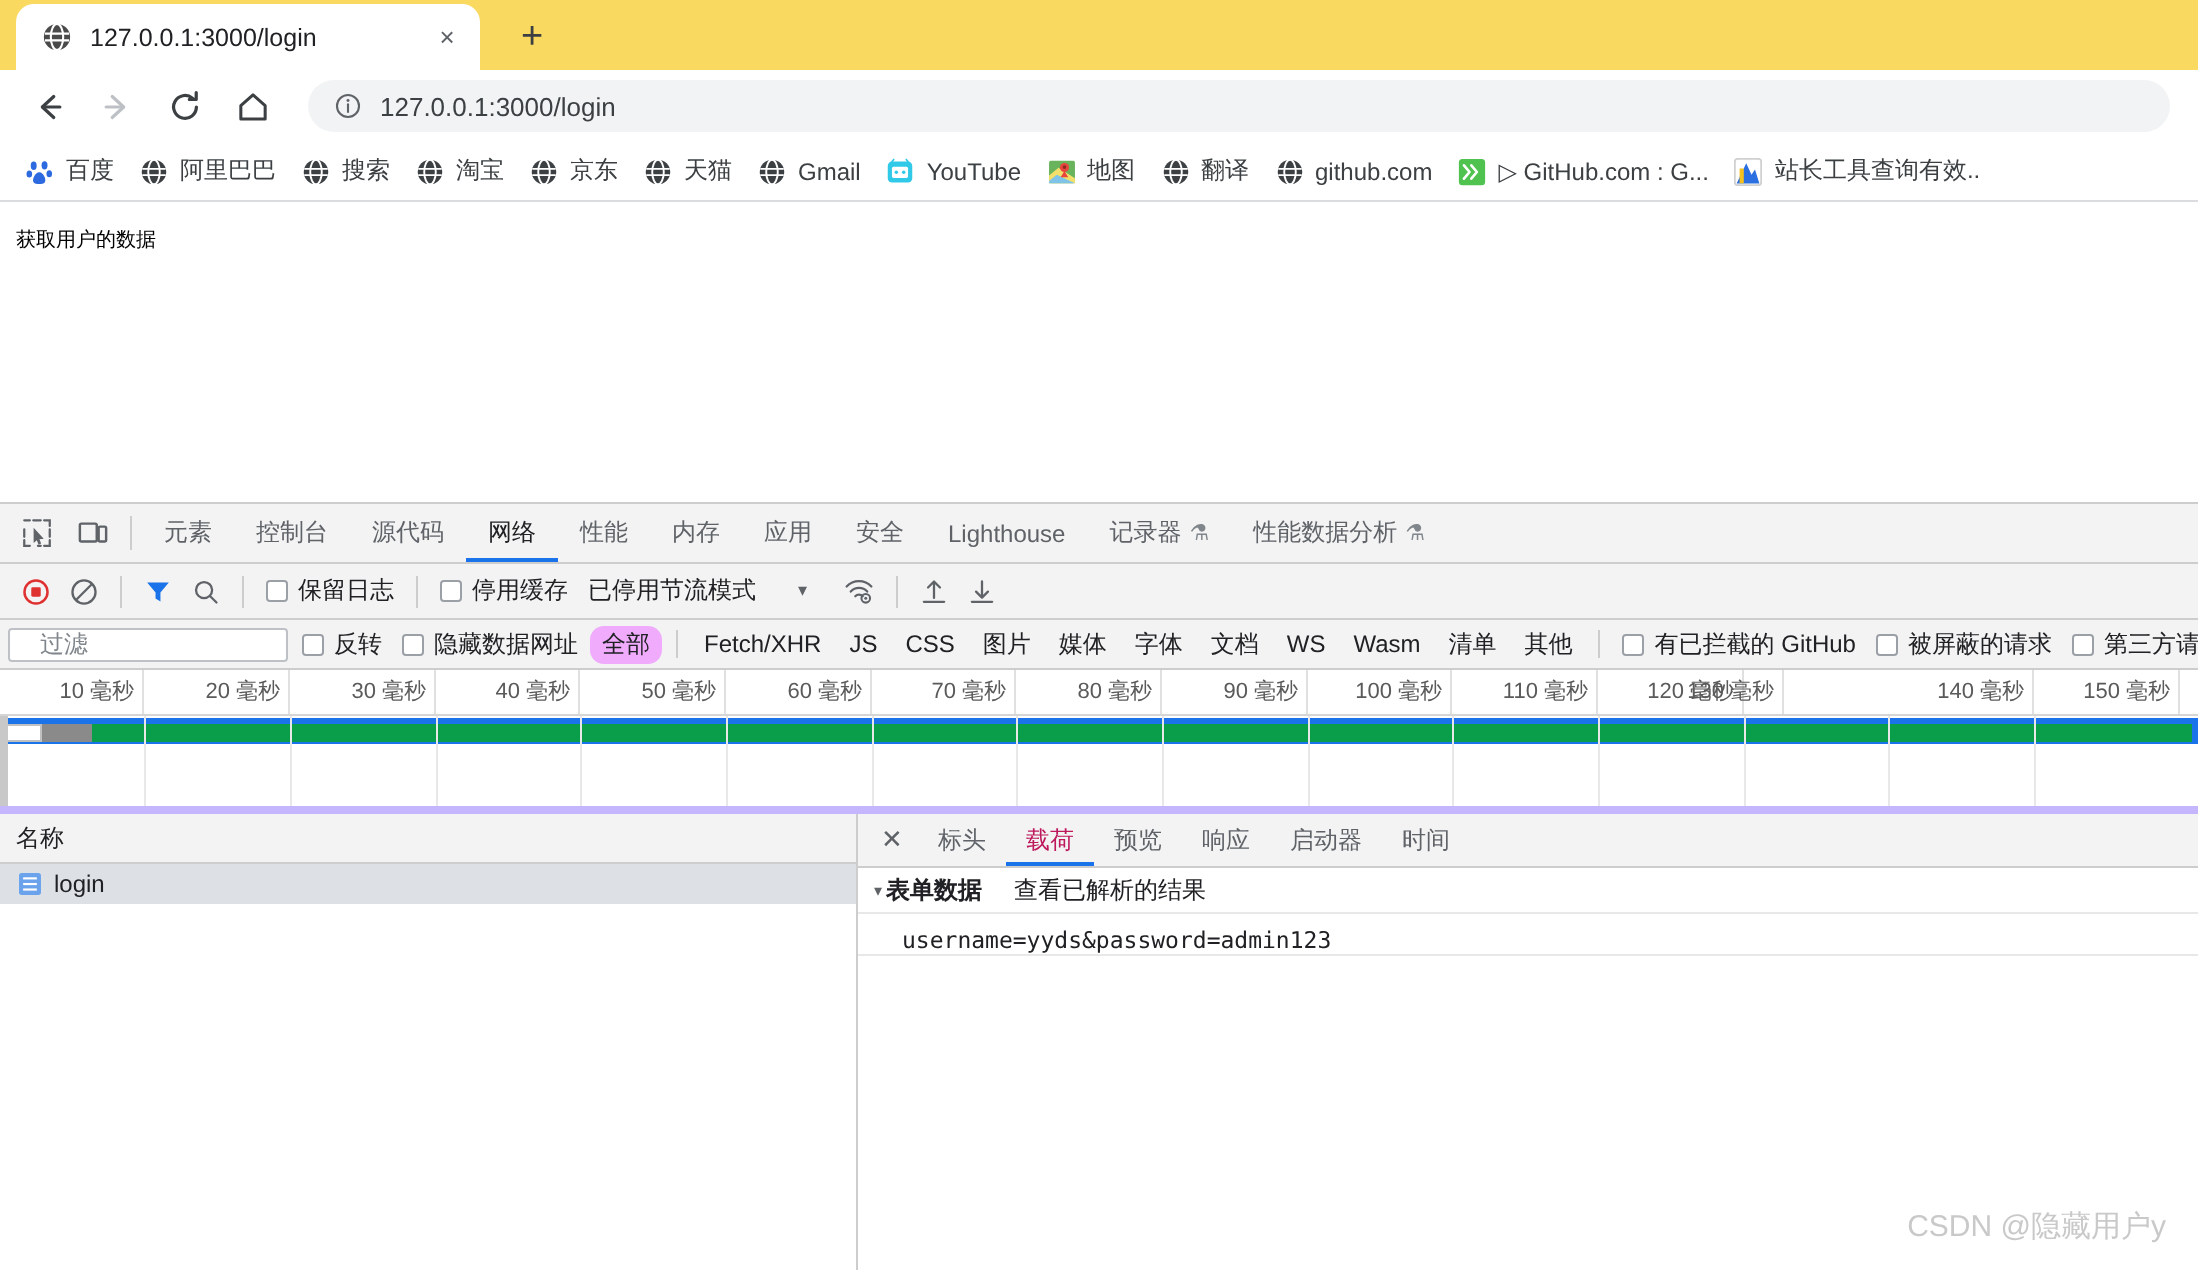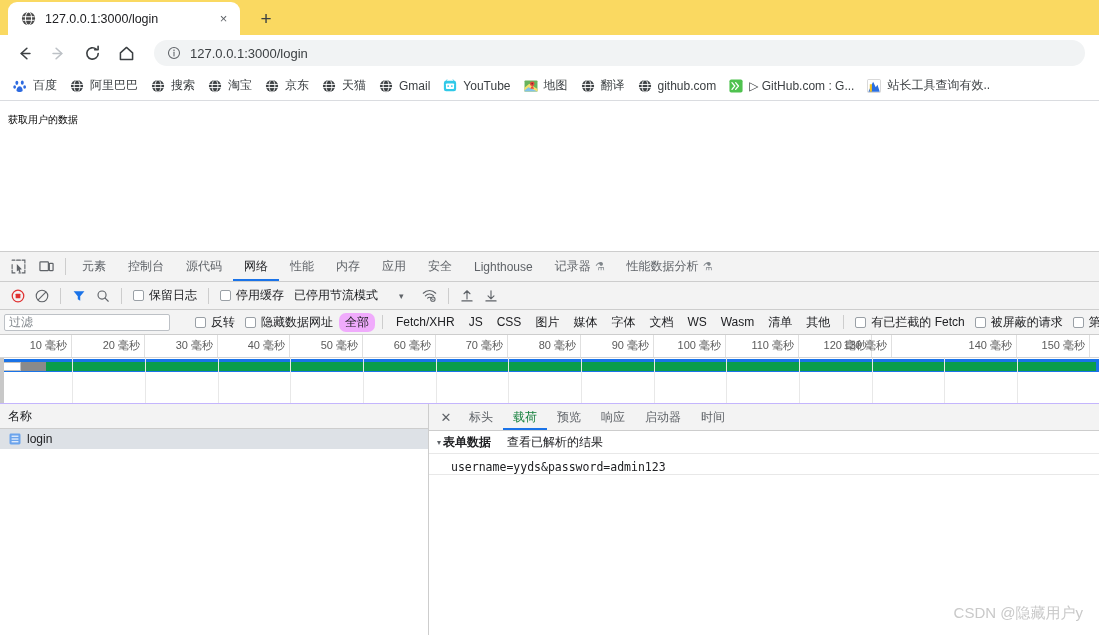--- a/index.html
+++ b/index.html
@@ -53,31 +53,31 @@
 
   .dt-toolbar{height:27px;background:#f3f3f3;border-bottom:1px solid #cdcdcd;display:flex;align-items:center;padding:0 6px;flex:none;gap:0;}
   .tb-item{display:flex;align-items:center;height:20px;padding:0 5px;color:#5f6368;flex:none;white-space:nowrap;font-size:12px;}
   .tb-sep{width:1px;height:16px;background:#cdcdcd;margin:0 6px;flex:none;}
   .cb{width:11px;height:11px;border:1px solid #9aa0a6;background:#fff;border-radius:2px;margin-right:5px;flex:none;box-sizing:border-box;}
   .tb-label{font-size:12px;color:#202124;}
   .caret{font-size:8px;color:#5f6368;margin-left:2px;}
 
   .dt-filterbar{height:24px;background:#f3f3f3;border-bottom:1px solid #cdcdcd;display:flex;align-items:center;padding:0 4px;flex:none;overflow:hidden;}
   .filter-input{
-    width:166px;height:17px;background:#fff;border:1px solid #bdc1c6;border-radius:2px;
-    display:flex;align-items:center;padding:0 4px;box-sizing:border-box;flex:none;margin-right:20px;
+    width:140px;height:17px;background:#fff;border:1px solid #bdc1c6;border-radius:2px;
+    display:flex;align-items:center;padding:0 15px;box-sizing:border-box;flex:none;margin-right:2px;
   }
   .filter-input span{font-size:12px;color:#80868b;}
   .ftype{font-size:12px;color:#202124;padding:1px 6px;border-radius:7px;flex:none;white-space:nowrap;margin:0 1px;}
   .ftype.on{background:#f0abfc;}
   .fcheck{display:flex;align-items:center;margin:0 5px;flex:none;white-space:nowrap;}
   .fsep{width:1px;height:14px;background:#cdcdcd;margin:0 6px;flex:none;}
 
   
-  .overview{height:68px;flex:none;background:#fff;border-bottom:1px solid #c4b5fd;position:relative;overflow:hidden;}
+  .overview{height:68px;flex:none;background:#fff;border-bottom:4px solid #c4b5fd;position:relative;overflow:hidden;}
   .ruler{height:22px;position:relative;border-bottom:1px solid #d5d5d5;background:#fff;}
   .tick{position:absolute;top:0;height:22px;border-right:1px solid #e0e0e0;box-sizing:border-box;}
   .tick span{position:absolute;right:4px;top:3px;font-size:11px;color:#5a5a5a;white-space:nowrap;}
   .ov-body{position:relative;height:45px;background:#fff;}
   .ov-grid{position:absolute;top:0;height:45px;border-right:1px solid #e8e8e8;box-sizing:border-box;}
   .ov-band{position:absolute;left:0;right:0;top:1px;height:13px;background:#1a73e8;}
   .ov-green{position:absolute;top:3px;height:9px;background:#0a9d4a;left:46px;right:3px;}
   .ov-white{position:absolute;top:3px;left:3px;width:18px;height:9px;background:#fff;border:1px solid #c0c0c0;box-sizing:border-box;}
   .ov-gray{position:absolute;top:3px;left:21px;width:25px;height:9px;background:#8a8a8a;}
   .ov-scroll{position:absolute;left:0;top:0;width:4px;height:45px;background:#c8c8c8;}
@@ -89,21 +89,21 @@
   .rl-head span{font-size:12px;color:#202124;}
   .rl-rows{flex:1;overflow:hidden;}
   .rl-row{height:20px;display:flex;align-items:center;padding:0 8px;background:#dde1e6;}
   .rl-row .ricon{width:13px;height:13px;margin-right:6px;flex:none;display:flex;align-items:center;justify-content:center;}
   .rl-row .rname{font-size:12px;color:#202124;}
 
   .detail{flex:1;display:flex;flex-direction:column;min-width:0;background:#fff;}
   .dp-tabs{height:26px;background:#f3f3f3;border-bottom:1px solid #cdcdcd;display:flex;align-items:stretch;padding-left:4px;flex:none;}
   .dp-close{width:26px;display:flex;align-items:center;justify-content:center;color:#5f6368;font-size:13px;flex:none;}
   .dp-tab{padding:0 10px;display:flex;align-items:center;font-size:12px;color:#5f6368;white-space:nowrap;flex:none;}
-  .dp-tab.active{color:#15803d;box-shadow:inset 0 -2px 0 #1a73e8;}
+  .dp-tab.active{color:#be185d;box-shadow:inset 0 -2px 0 #1a73e8;}
   .dp-body{flex:1;overflow:hidden;background:#fff;}
   .sect-head{height:22px;display:flex;align-items:center;padding:0 8px;border-bottom:1px solid #e8e8e8;}
   .tri{font-size:8px;color:#5f6368;margin-right:2px;}
   .sect-title{font-size:12px;color:#202124;font-weight:bold;}
   .sect-link{font-size:12px;color:#202124;margin-left:16px;}
   .kvrow{padding:6px 8px 0 22px;font-family:"DejaVu Sans Mono","Liberation Mono",monospace;font-size:11.5px;color:#202124;border-bottom:1px solid #e8e8e8;}
 
   .watermark{position:absolute;right:16px;bottom:12px;font-size:15px;color:#c9c9c9;font-family:"Liberation Sans",sans-serif;}
   .ico{display:block;}
 </style>
@@ -427,21 +427,21 @@
       <div class="ftype">媒体</div>
       <div class="ftype">字体</div>
       <div class="ftype">文档</div>
       <div class="ftype">WS</div>
       <div class="ftype">Wasm</div>
       <div class="ftype">清单</div>
       <div class="ftype">其他</div>
       <div class="fsep"></div>
       <div class="fcheck">
         <span class="cb"></span>
-        <span class="tb-label">有已拦截的 Fetch</span>
+        <span class="tb-label">有已拦截的 GitHub</span>
       </div>
       <div class="fcheck">
         <span class="cb"></span>
         <span class="tb-label">被屏蔽的请求</span>
       </div>
       <div class="fcheck">
         <span class="cb"></span>
         <span class="tb-label">第三方请求</span>
       </div>
     </div>

